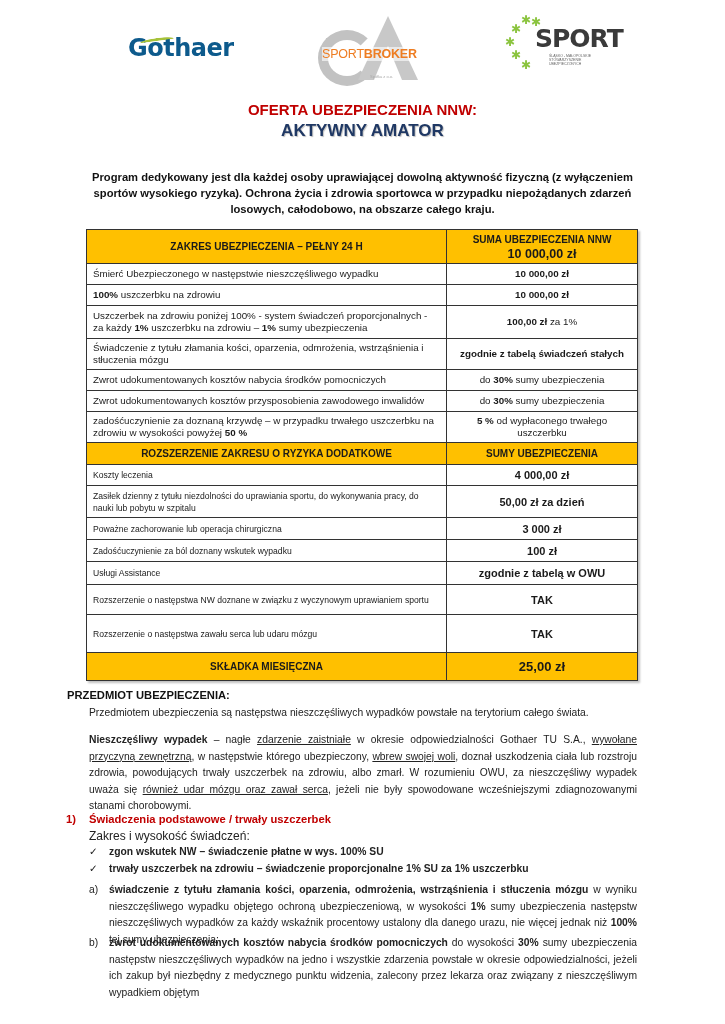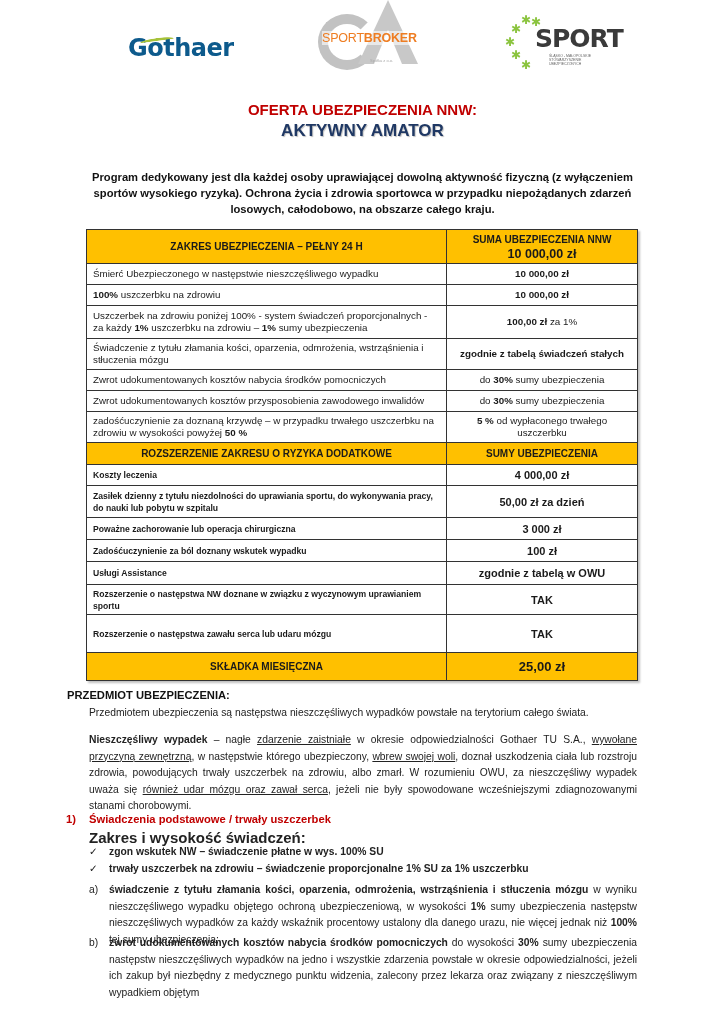--- a/index.html
+++ b/index.html
@@ -5,21 +5,21 @@
   * { box-sizing: border-box; margin: 0; padding: 0; }
   html, body { width: 725px; height: 1024px; background: #ffffff; overflow: hidden; }
   body { font-family: "Liberation Sans", "DejaVu Sans", sans-serif; color: #1a1a1a; position: relative; }
 
   .logos { position: absolute; top: 0; left: 0; width: 725px; height: 85px; }
   .logo { position: absolute; }
   .logo-gothaer { left: 128px; top: 30px; width: 100px; height: 36px; }
   .gothaer-text { font-family: "DejaVu Sans", sans-serif; font-weight: bold; font-size: 24px; color: #0d5a8c; letter-spacing: -0.5px; line-height: 36px; }
   .gothaer-swoosh { position: absolute; left: 12px; top: 8px; width: 34px; height: 6px; border-top: 3px solid #a7c23a; border-radius: 50%; transform: rotate(-8deg); }
 
-  .logo-sportbroker { left: 318px; top: 0; width: 102px; height: 68px; }
+  .logo-sportbroker { left: 318px; top: 16px; width: 102px; height: 68px; }
   .sb-c { position: absolute; left: 0; top: 14px; width: 58px; height: 56px; border: 10px solid #c2c2c2; border-right-color: transparent; border-radius: 50%; }
   .sb-a { position: absolute; left: 40px; top: 0; width: 0; height: 0; border-left: 30px solid transparent; border-right: 30px solid transparent; border-bottom: 64px solid #c8c8c8; }
   .sb-a-inner { position: absolute; left: 56px; top: 30px; width: 0; height: 0; border-left: 14px solid transparent; border-right: 14px solid transparent; border-bottom: 34px solid #ffffff; }
   .sb-text { position: absolute; left: 4px; top: 31px; font-size: 12.5px; font-weight: normal; color: #ee7d22; background: rgba(255,255,255,0.6); white-space: nowrap; letter-spacing: -0.2px; }
   .sb-text b { font-weight: bold; }
   .sb-sub { position: absolute; left: 52px; top: 58px; font-size: 4px; color: #aaa; }
 
   .logo-smsu { left: 505px; top: 14px; width: 108px; height: 58px; }
   .smsu-figs { position: absolute; left: 0; top: 0; width: 40px; height: 58px; }
   .smsu-fig { position: absolute; color: #8bc43f; font-size: 12px; font-weight: bold; line-height: 1; }
@@ -30,31 +30,31 @@
   .title2 { position: absolute; top: 121px; left: 0; width: 725px; text-align: center; font-size: 17px; font-weight: bold; color: #1f3864; text-shadow: 1px 1px 1px rgba(0,0,0,0.25); }
 
   .intro { position: absolute; top: 169px; left: 90px; width: 545px; text-align: center; font-size: 11.2px; font-weight: bold; line-height: 16px; color: #111; }
 
   table.offer { position: absolute; top: 229px; left: 86px; width: 552px; border-collapse: collapse; font-size: 9.8px; box-shadow: 2px 2px 2px rgba(0,0,0,0.25); }
   table.offer td { border: 1px solid #333; padding: 2px 6px; vertical-align: middle; line-height: 12px; }
   table.offer td.c1 { width: 360px; }
   table.offer td.c2 { text-align: center; }
   tr.hdr td { background: #ffc000; font-weight: bold; text-align: center; font-size: 10px; }
   tr.hdr td.amount { font-size: 12.5px; }
-  tr.small td.c1 { font-size: 8.6px; font-weight: bold; }
+  tr.small td.c1 { font-size: 8.6px; font-weight: normal; }
   tr.small td.c2 { font-weight: bold; font-size: 11px; }
   .bold { font-weight: bold; }
 
   .sec-head { position: absolute; top: 689px; left: 67px; font-size: 11.2px; font-weight: bold; color: #111; }
   .para { position: absolute; left: 89px; width: 548px; font-size: 10.3px; line-height: 16.6px; color: #222; text-align: justify; }
   .para u { text-decoration: underline; }
 
   .num-head { position: absolute; top: 813px; left: 66px; font-size: 11.2px; font-weight: bold; color: #c00000; }
   .num-head .num { display: inline-block; width: 23px; }
-  .sub { position: absolute; left: 89px; font-size: 15px; color: #222; font-weight: bold; }
+  .sub { position: absolute; left: 89px; font-size: 12px; color: #222; }
   .check-row { position: absolute; left: 89px; font-size: 10.3px; color: #222; white-space: nowrap; font-weight: bold; }
   .check-row .ck { display: inline-block; width: 20px; }
 
   .alpha { position: absolute; left: 89px; width: 548px; font-size: 10.3px; line-height: 16.6px; color: #222; text-align: justify; }
   .alpha .lbl { position: absolute; left: 0; top: 0; }
   .alpha .txt { margin-left: 20px; display: block; }
 </style>
 </head>
 <body>
 

